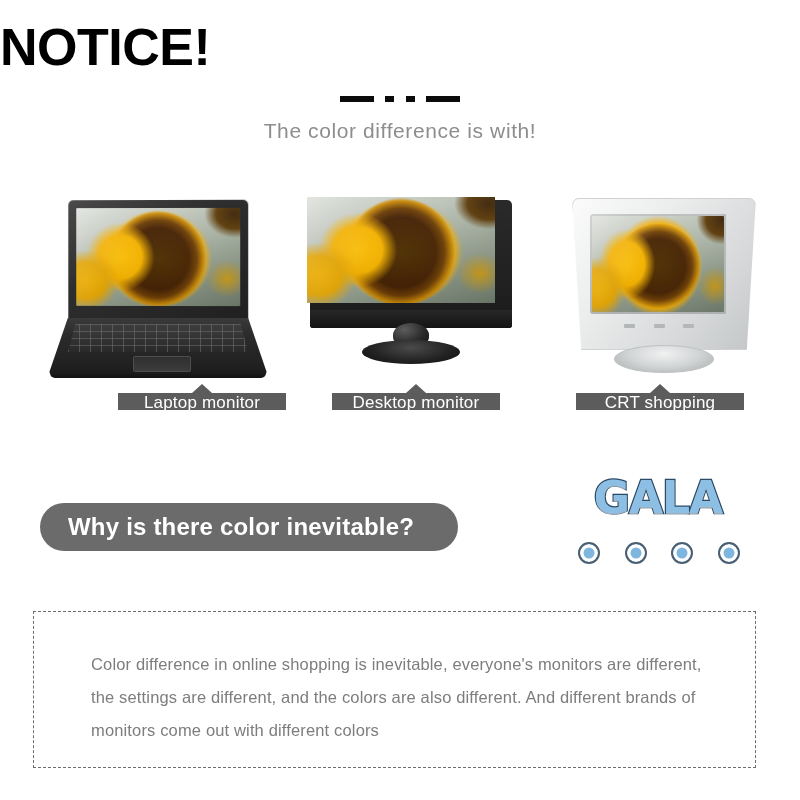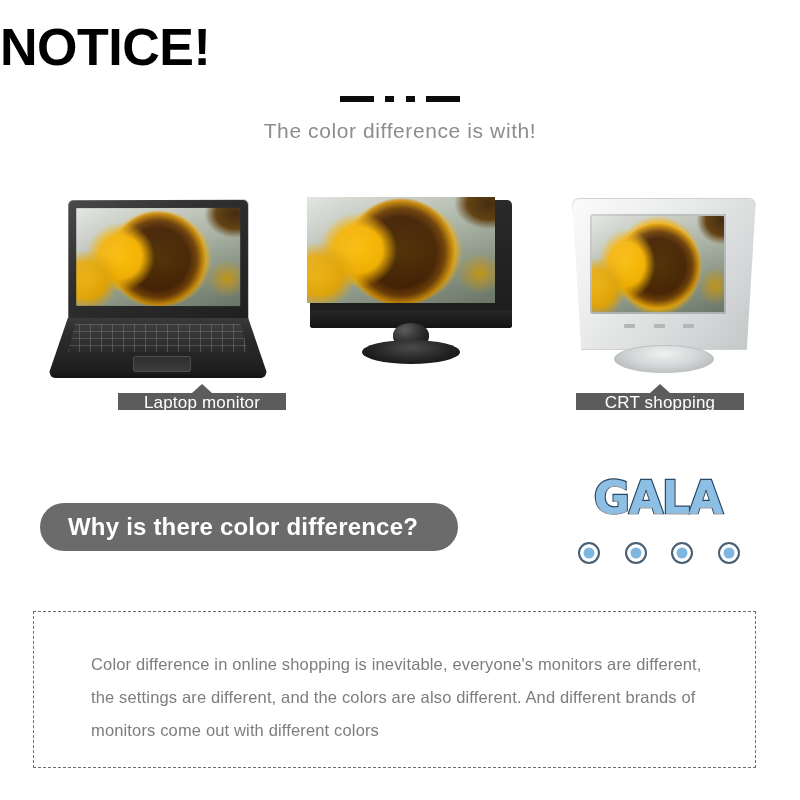--- a/index.html
+++ b/index.html
@@ -370,20 +370,24 @@
 
   <div class="monitor-cell" style="left:300px; width:230px;">
     <div class="monitor-art" style="width:230px; height:195px;">
       <div class="desk-frame"></div>
       <div class="sunflower desk-screen"></div>
       <div class="desk-sheen"></div>
       <div class="desk-chin"></div>
       <div class="desk-neck"></div>
       <div class="desk-stand"></div>
     </div>
+    <div class="monitor-label" style="left:32px; top:203px; width:168px;">
+      <span class="notch"></span>
+      <span>Desktop monitor</span>
+    </div>
   </div>
 
   <div class="monitor-cell" style="left:562px; width:210px;">
     <div class="monitor-art" style="width:210px; height:195px;">
       <div class="crt-body"></div>
       <div class="sunflower crt-screen"></div>
       <div class="crt-sheen"></div>
       <div class="crt-btns">
         <i></i>
         <i></i>
@@ -392,21 +396,21 @@
       <div class="crt-base"></div>
     </div>
     <div class="monitor-label" style="left:14px; top:203px; width:168px;">
       <span class="notch"></span>
       <span>CRT shopping</span>
     </div>
   </div>
 </div>
 
 <div id="why-pill">
-  <span>Why is there color difference?</span>
+  <span>Why is there color inevitable?</span>
 </div>
 
 <div id="gala-logo">GALA</div>
 <div id="gala-dots">
   <span class="dot"></span>
   <span class="dot"></span>
   <span class="dot"></span>
   <span class="dot"></span>
 </div>
 

